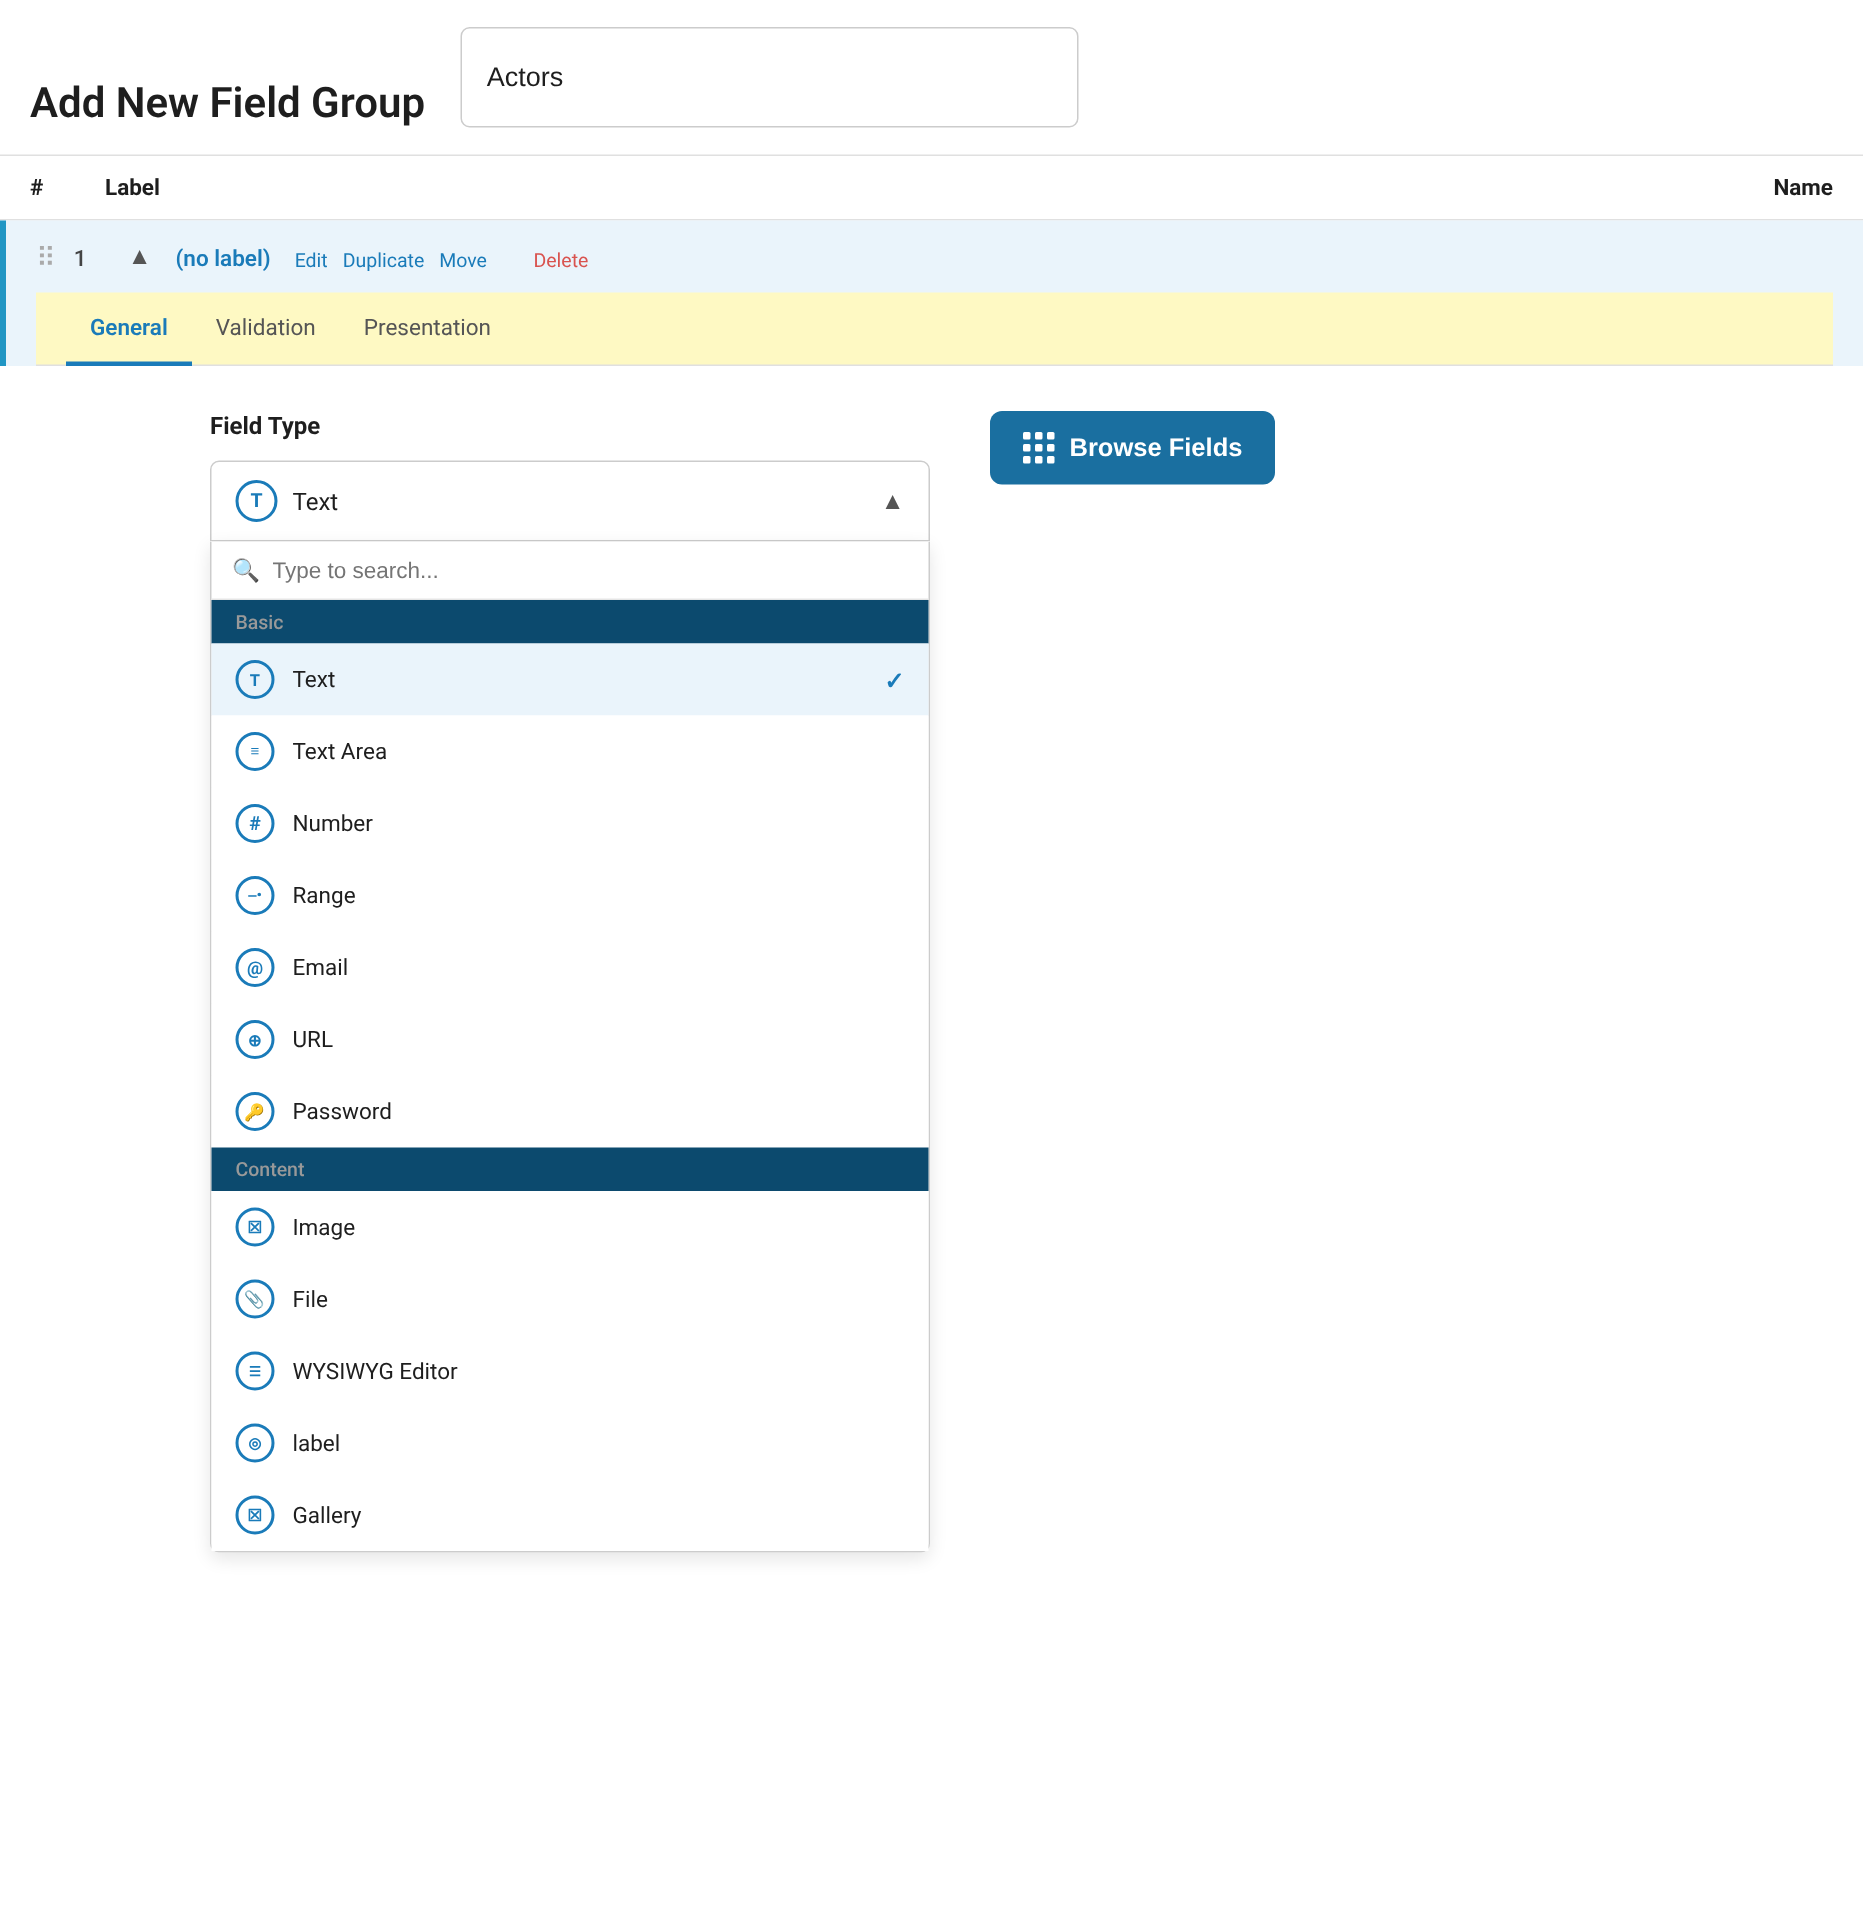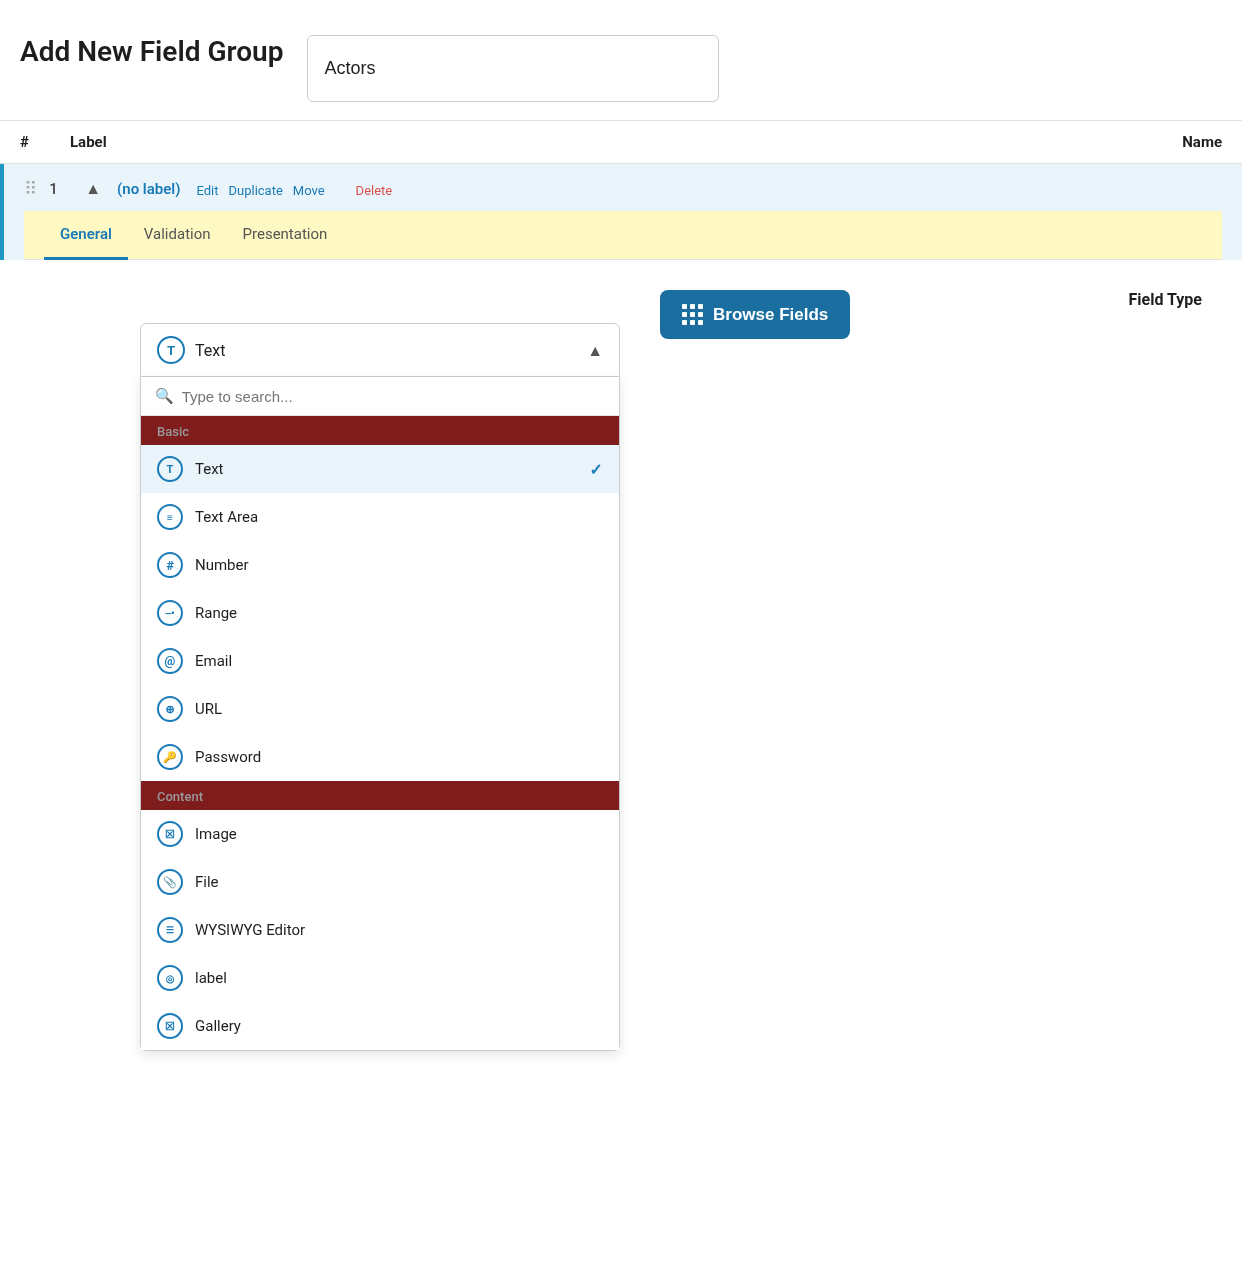--- a/index.html
+++ b/index.html
@@ -7,25 +7,24 @@
       font-family: -apple-system, BlinkMacSystemFont, 'Segoe UI', Roboto, sans-serif;
       background: #fff;
       color: #1e1e1e;
       width: 1242px;
       min-height: 1272px;
     }
 
     
     .page-header {
       display: flex;
-      align-items: flex-start;
+      align-items: flex-end;
       padding: 18px 20px 18px 20px;
       gap: 24px;
       border-bottom: 1px solid #e0e0e0;
-      margin-top: 17px;
     }
     .page-title {
       font-size: 28px;
       font-weight: 600;
       color: #1e1e1e;
       white-space: nowrap;
     }
     .title-input {
       border: 1px solid #ccc;
       border-radius: 6px;
@@ -129,21 +128,20 @@
     
     .field-type-section {
       padding: 30px 40px 20px 140px;
       position: relative;
     }
     .field-type-label {
       font-size: 16px;
       font-weight: 700;
       color: #1e1e1e;
       margin-bottom: 14px;
-      text-align: right;
     }
 
     
     .dropdown-trigger {
       display: flex;
       align-items: center;
       justify-content: space-between;
       width: 480px;
       border: 1px solid #ccc;
       border-radius: 6px 6px 0 0;
@@ -201,21 +199,21 @@
       outline: none;
       font-size: 15px;
       color: #333;
       width: 100%;
     }
     .section-group-label {
       padding: 8px 16px 6px 16px;
       font-size: 13px;
       color: #999;
       font-weight: 500;
-      background: #7f1d1d;
+      background: #0c4a6e;
     }
     .dropdown-item {
       display: flex;
       align-items: center;
       padding: 11px 16px;
       gap: 12px;
       cursor: pointer;
       font-size: 15px;
       color: #1e1e1e;
       background: #fff;

